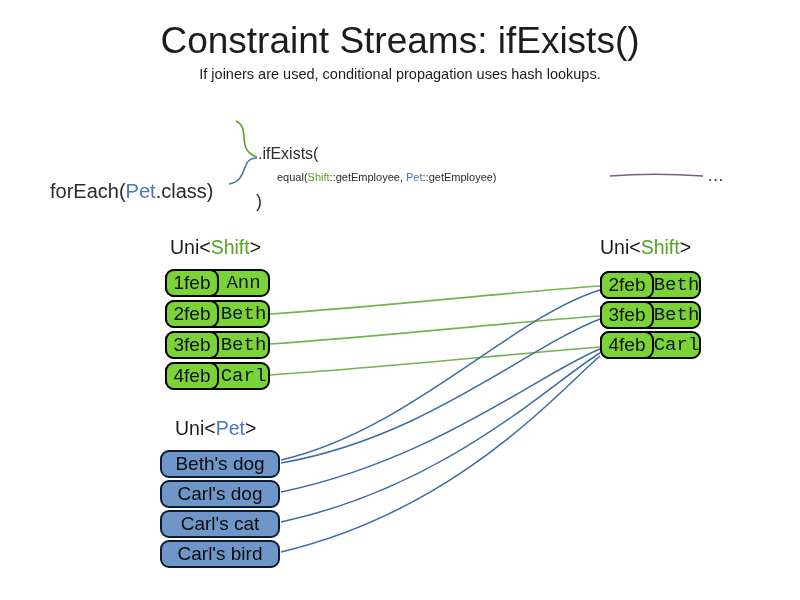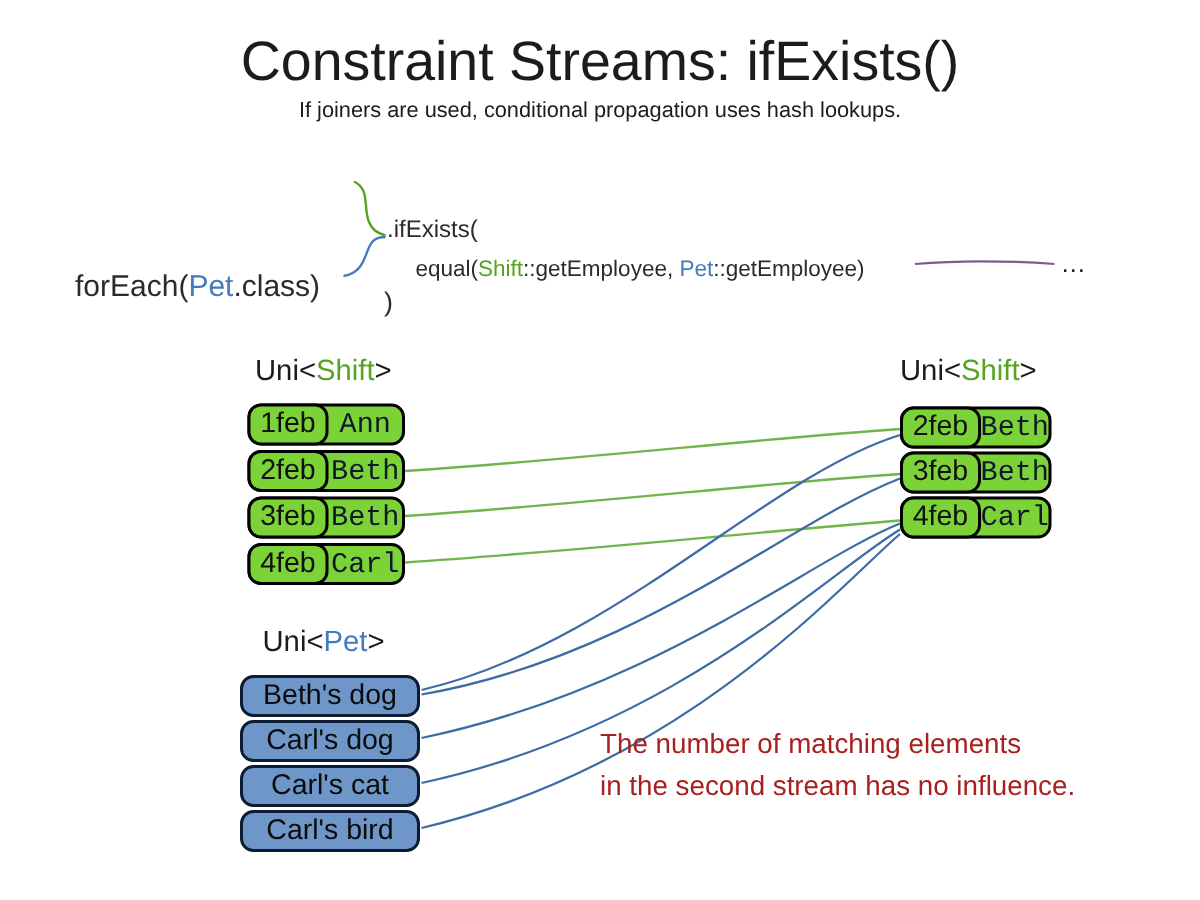--- a/index.html
+++ b/index.html
@@ -7,21 +7,21 @@
     width:800px;height:600px;background:#ffffff;overflow:hidden;
     font-family:"Liberation Sans", sans-serif;color:#1f1f1f;
   }
   .slide{position:relative;width:800px;height:600px;}
   .abs{position:absolute;}
 
   .title{top:20px;left:0;width:800px;text-align:center;font-size:37px;letter-spacing:0;color:#1c1c1c;}
   .subtitle{top:66px;left:0;width:800px;text-align:center;font-size:14.5px;color:#1c1c1c;}
 
   .code{font-size:20px;color:#2b2b2b;white-space:nowrap;}
-  .code-small{font-size:15px;color:#2b2b2b;white-space:nowrap;}
+  .code-small{font-size:11px;color:#2b2b2b;white-space:nowrap;}
   .cls-green{color:#57a321;}
   .cls-blue{color:#4679bd;}
 
   .uni-label{font-size:19.5px;color:#1c1c1c;white-space:nowrap;}
 
   svg.lines{position:absolute;top:0;left:0;pointer-events:none;}
 
   .shift-row{
     position:absolute;width:105px;height:28px;background:#7bd338;
     border:2px solid #000;border-radius:9px;box-sizing:border-box;padding-left:16px;
@@ -124,18 +124,14 @@
 
   <div class="abs uni-label" style="top:417px;left:175px;"><span>Uni&lt;</span><span class="cls-blue">Pet</span><span>&gt;</span></div>
 
   <div class="abs">
     <div class="pet-item" style="top:450px;">Beth's dog</div>
     <div class="pet-item" style="top:480px;">Carl's dog</div>
     <div class="pet-item" style="top:510px;">Carl's cat</div>
     <div class="pet-item" style="top:540px;">Carl's bird</div>
   </div>
 
-  <div class="abs note" style="top:482px;left:400px;">
-    <div>The number of matching elements</div>
-    <div>in the second stream has no influence.</div>
-  </div>
 
 </div>
 
 </body></html>

